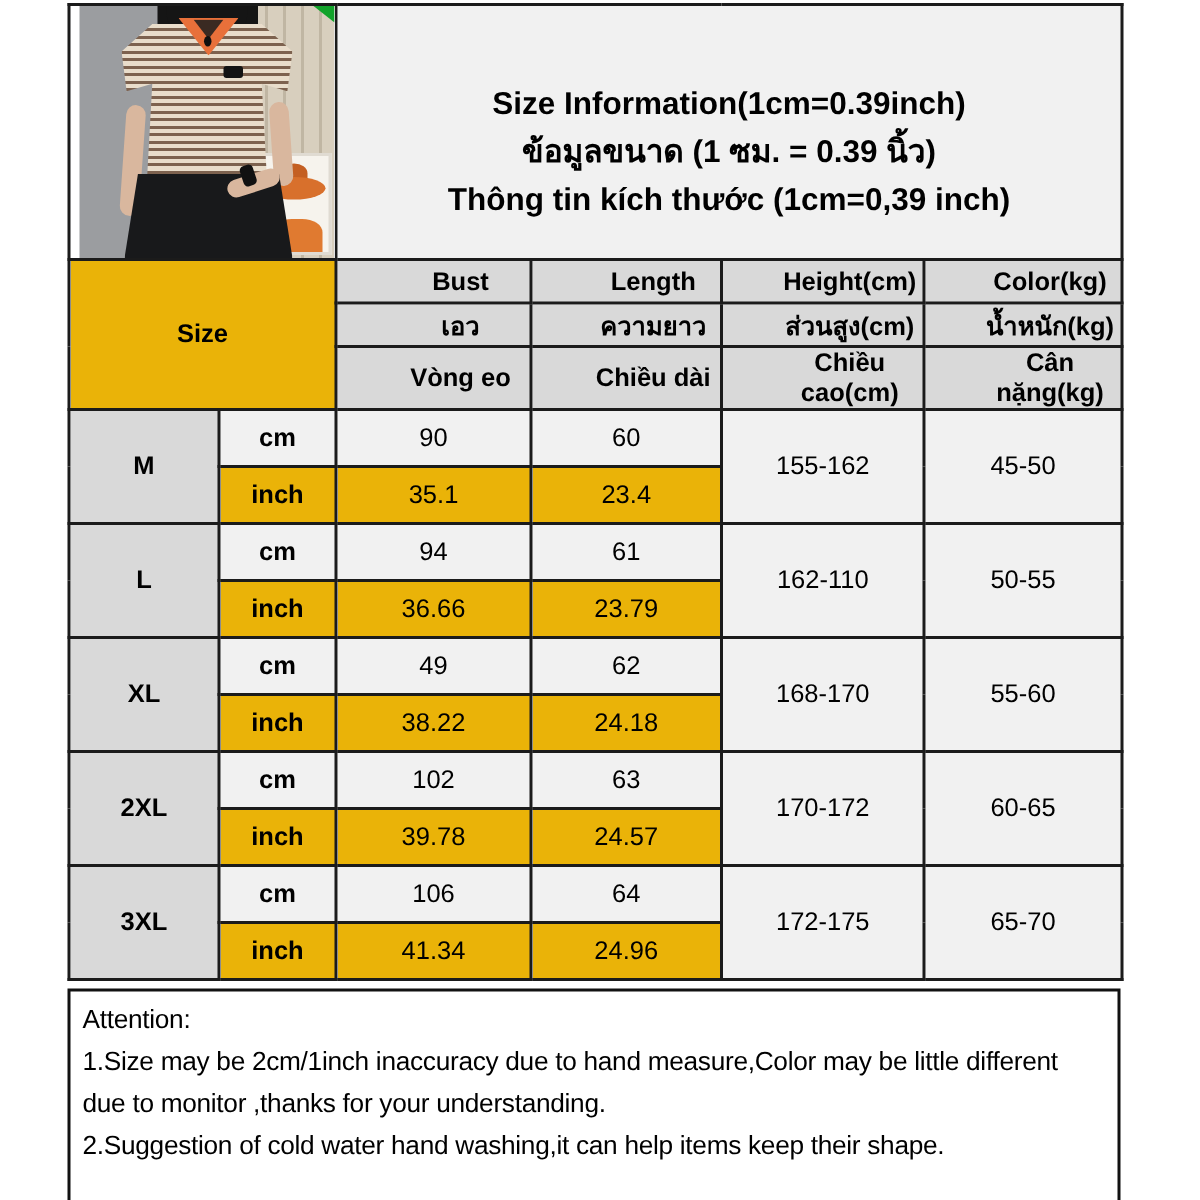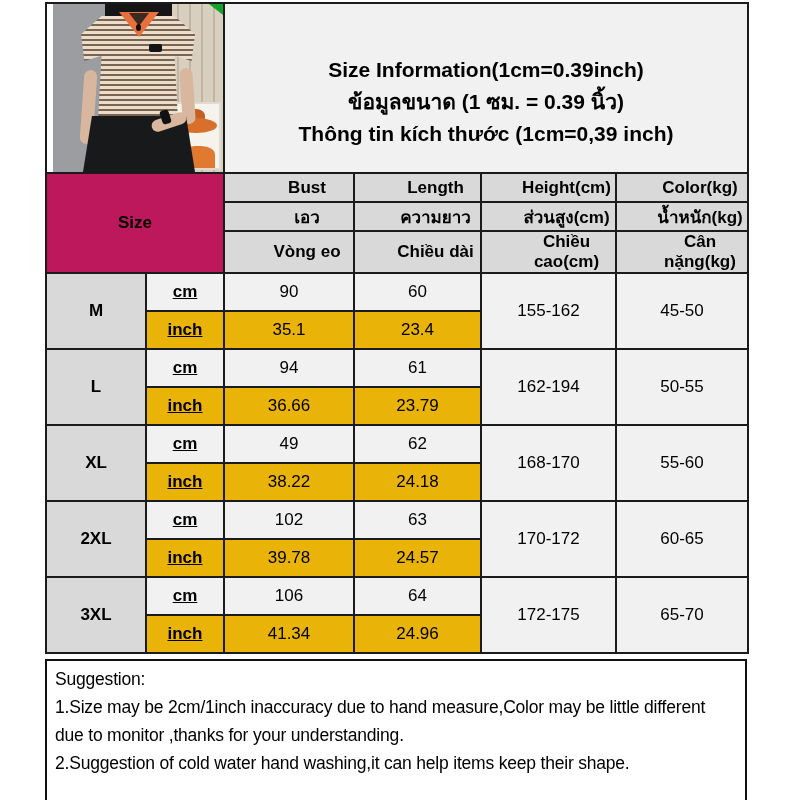--- a/index.html
+++ b/index.html
@@ -13,23 +13,23 @@
                         font-size:17px; overflow:hidden; }
   .r-photo { height:170px; }
   .r-hdr   { height:29px; }
   .r-data  { height:38px; }
 
   td.photo-cell { background:#ffffff; padding:0 0 0 6px; position:relative; }
   td.title-cell { background:#f1f1f1; vertical-align:top; padding-top:28px; }
   .title-line { font-weight:bold; font-size:21px; line-height:32px; text-align:center; }
 
   td.hdr-dark { background:#d9d9d9; font-weight:bold;padding-left:36px; }
-  td.size-big { background:#be185d; font-weight:bold; font-size:30px; }
+  td.size-big { background:#eab308; font-weight:bold; font-size:30px; }
   td.size-cell{ background:#d9d9d9; font-weight:bold; font-size:18px; }
-  td.unit     { font-weight:bold;text-decoration:underline; }
+  td.unit     { font-weight:bold; }
   td.c-gray   { background:#f1f1f1; }
   td.c-white  { background:#eab308; }
 
   .attention { width:702px; margin-top:5px; border:2px solid #111; border-bottom:4px solid #111;
                min-height:152px; padding:4px 8px 10px 8px; font-size:17.5px; line-height:28px;
                letter-spacing:-0.2px; }
 
   
   .photo { position:absolute; left:6px; top:0; right:0; bottom:0; background:#9b9da0; overflow:hidden; }
   .ph-wood { position:absolute; right:0; top:0; width:56px; height:100%;
@@ -157,21 +157,21 @@
         <td class="unit c-white">inch</td>
         <td class="c-white">35.1</td>
         <td class="c-white">23.4</td>
       </tr>
 
       <tr class="r-data">
         <td rowspan="2" class="size-cell">L</td>
         <td class="unit c-gray">cm</td>
         <td class="c-gray">94</td>
         <td class="c-gray">61</td>
-        <td rowspan="2" class="c-gray">162-194</td>
+        <td rowspan="2" class="c-gray">162-110</td>
         <td rowspan="2" class="c-gray">50-55</td>
       </tr>
       <tr class="r-data">
         <td class="unit c-white">inch</td>
         <td class="c-white">36.66</td>
         <td class="c-white">23.79</td>
       </tr>
 
       <tr class="r-data">
         <td rowspan="2" class="size-cell">XL</td>
@@ -211,19 +211,19 @@
       </tr>
       <tr class="r-data">
         <td class="unit c-white">inch</td>
         <td class="c-white">41.34</td>
         <td class="c-white">24.96</td>
       </tr>
     </tbody>
       </table>
 
     <div class="attention">
-      <div>Suggestion:</div>
+      <div>Attention:</div>
       <div>1.Size may be 2cm/1inch inaccuracy due to hand measure,Color may be little different due to monitor ,thanks for your understanding.</div>
       <div>2.Suggestion of cold water hand washing,it can help items keep their shape.</div>
     </div>
 
   </div>
 </div>
 
 </body></html>

